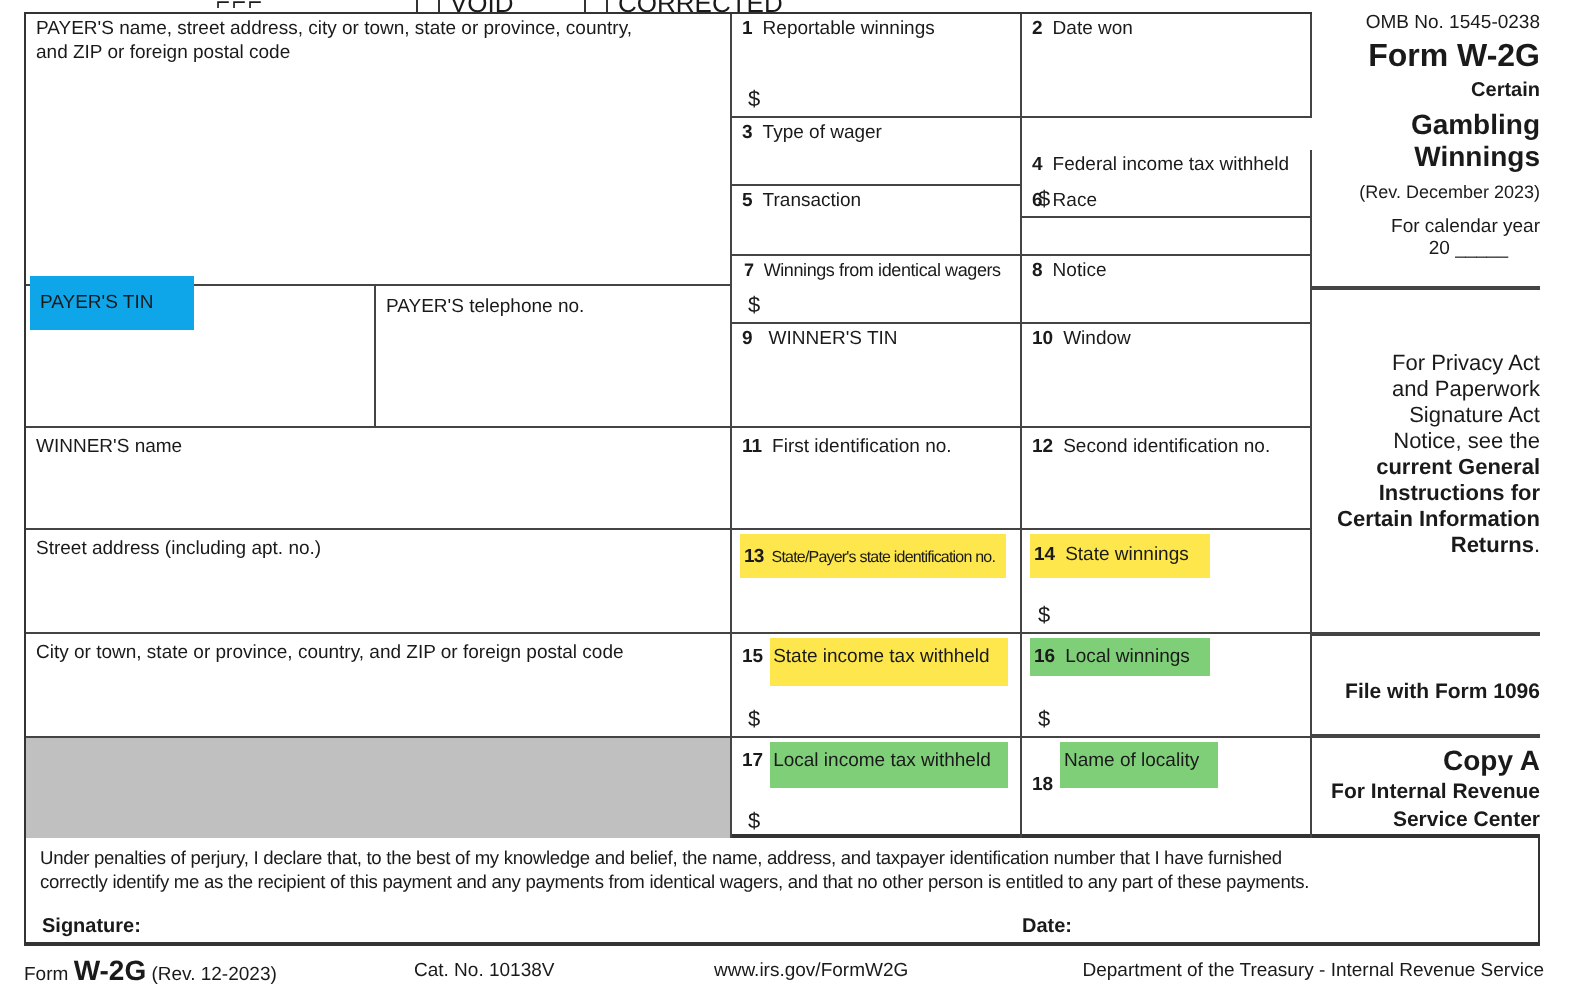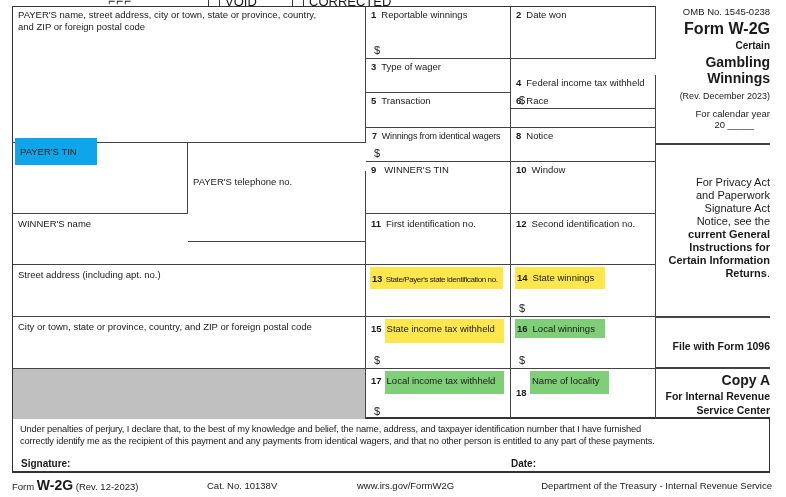--- a/index.html
+++ b/index.html
@@ -28,21 +28,21 @@
 
 <div class="abs" style="left:12px; top:6px; width:644px; height:413px; border:1px solid #333; border-right:none; border-bottom:2px solid #333;"></div>
 
 <div class="cell" style="left:13px; top:7px; width:353px; height:136px;">
   <div class="lbl" style="line-height:12px;">PAYER'S name, street address, city or town, state or province, country,</div>
   <div class="lbl" style="line-height:12px;">and ZIP or foreign postal code</div>
 </div>
 <div class="cell" style="left:13px; top:143px; width:175px; height:71px; padding:0;">
   <span class="lbl" style="position:absolute; left:2px; top:-5px; background:#0ea5e9; padding:8px 20px 8px 5px;">PAYER'S TIN</span>
 </div>
-<div class="cell" style="left:188px; top:143px; width:178px; height:71px;margin-top:28px;">
+<div class="cell" style="left:188px; top:143px; width:178px; height:71px;">
   <span class="lbl" style="position:relative; top:3px;">PAYER'S telephone no.</span>
 </div>
 <div class="cell" style="left:13px; top:214px; width:353px; height:51px;">
   <span class="lbl" style="position:relative; top:2px;">WINNER'S name</span>
 </div>
 <div class="cell" style="left:13px; top:265px; width:353px; height:52px;">
   <span class="lbl" style="position:relative; top:2px;">Street address (including apt. no.)</span>
 </div>
 <div class="cell" style="left:13px; top:317px; width:353px; height:52px;">
   <span class="lbl" style="position:relative; top:2px;">City or town, state or province, country, and ZIP or foreign postal code</span>

